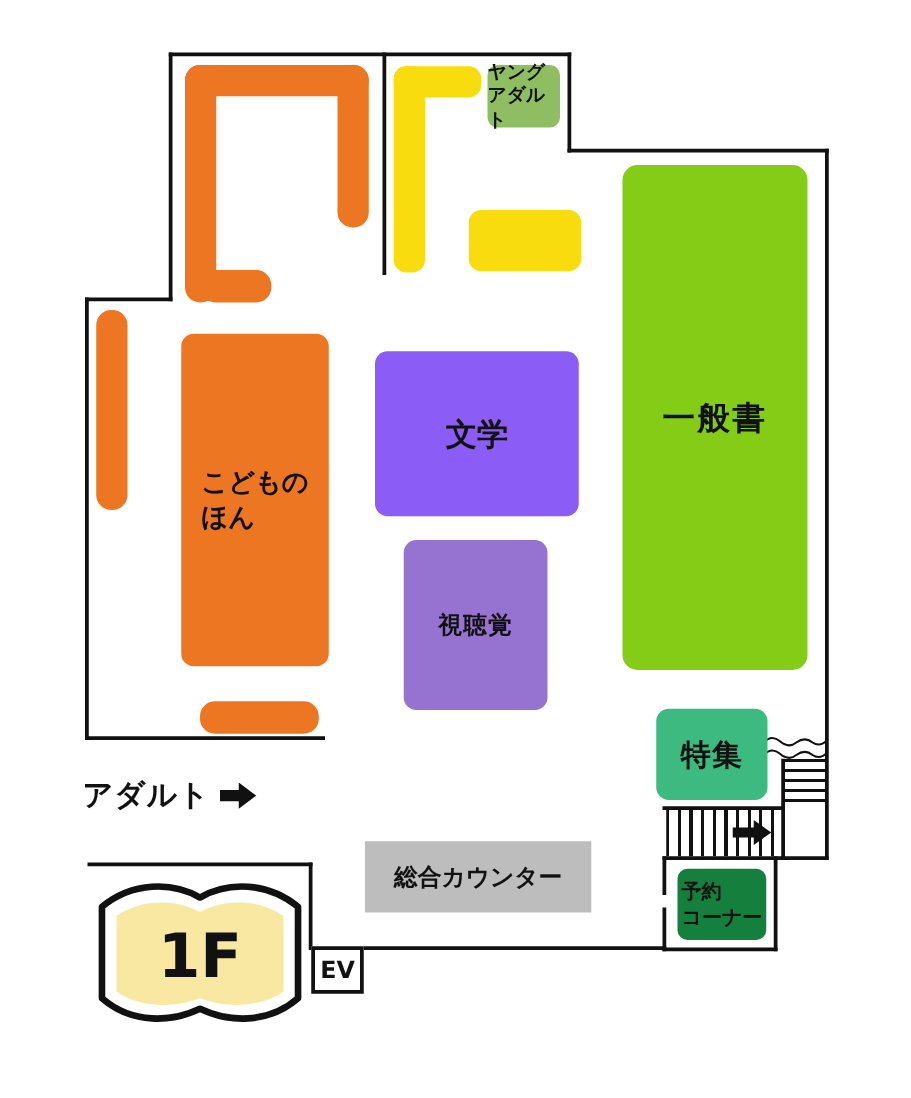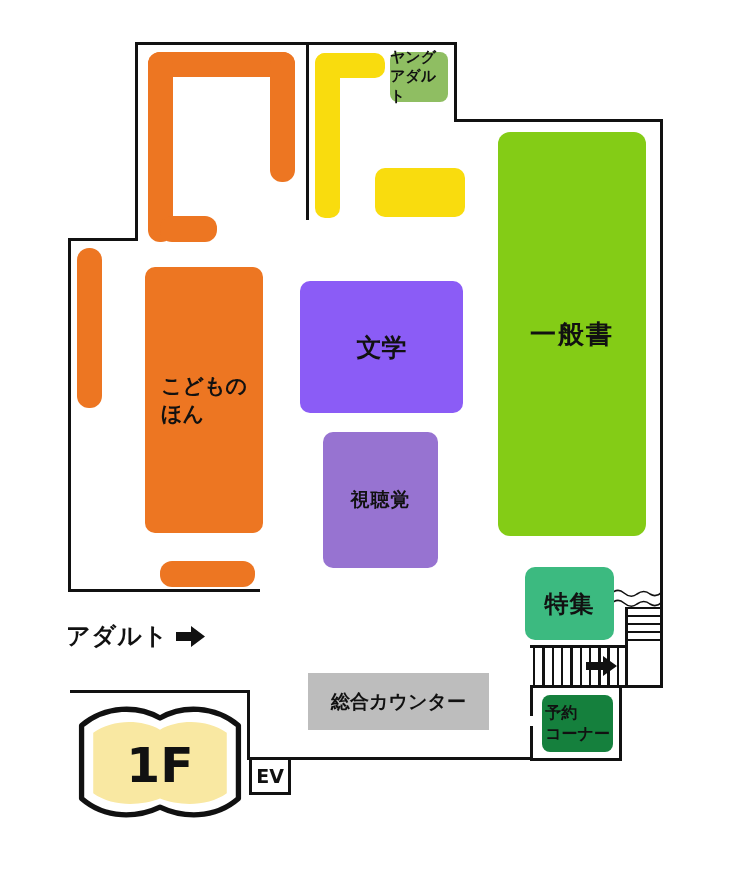--- a/index.html
+++ b/index.html
@@ -36,21 +36,21 @@
   .entrance{
     position:absolute;left:66px;top:622px;height:28px;
     display:flex;align-items:center;gap:8px;
     font-weight:bold;font-size:24px;letter-spacing:1px;
   }
   .txt-21{font-size:21px;line-height:1.35;}
   .txt-25{font-size:25px;}
   .txt-26{font-size:26px;letter-spacing:2px;}
   .txt-24{font-size:24px;letter-spacing:1px;}
   .txt-23{font-size:19px;letter-spacing:1px;}
-  .txt-19{font-size:19px;margin-left:16px;}
+  .txt-19{font-size:19px;}
   .txt-16{font-size:16px;line-height:1.3;}
   .txt-15{font-size:15px;line-height:1.3;}
 </style>
 </head>
 <body>
 
 <div id="canvas">
 
   <div>
     <div class="wall" style="left:135px;top:42px;width:322px;height:3px;"></div>

